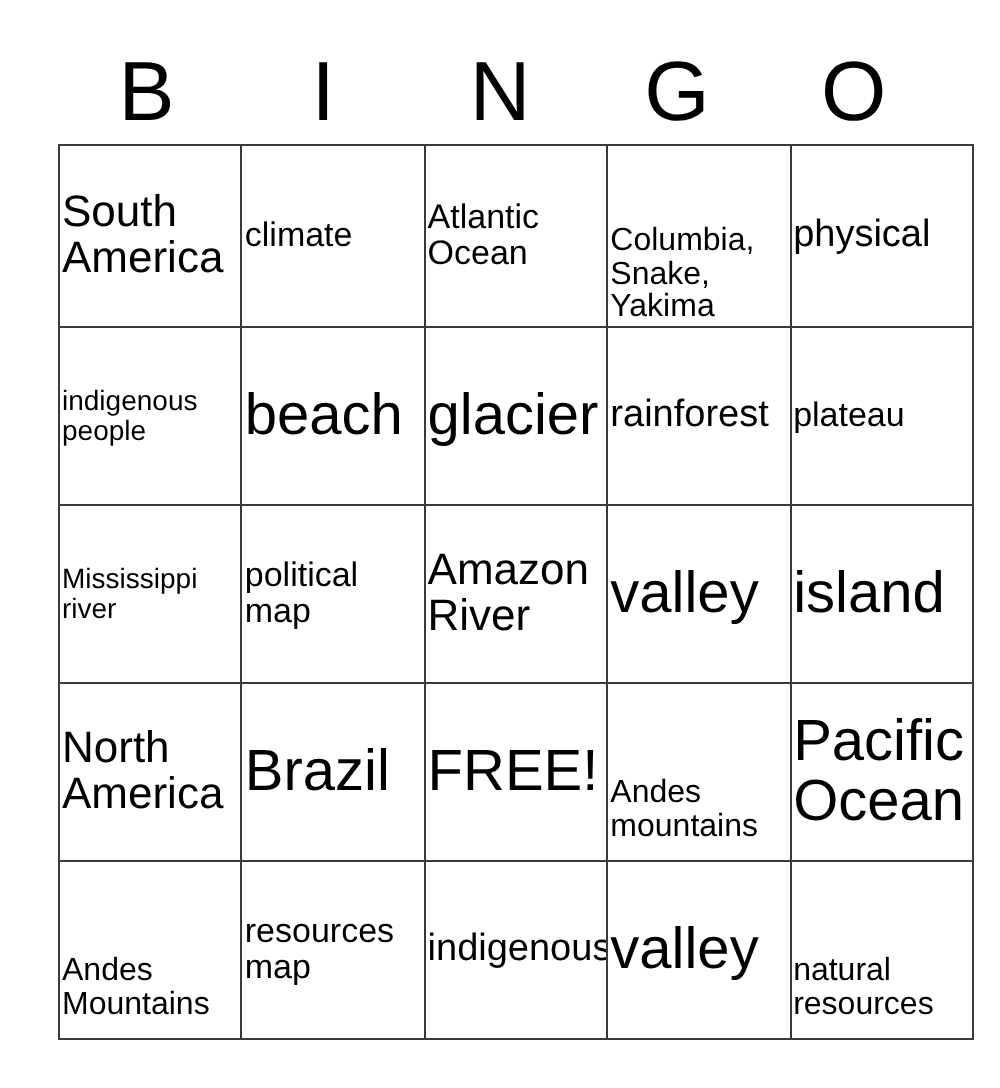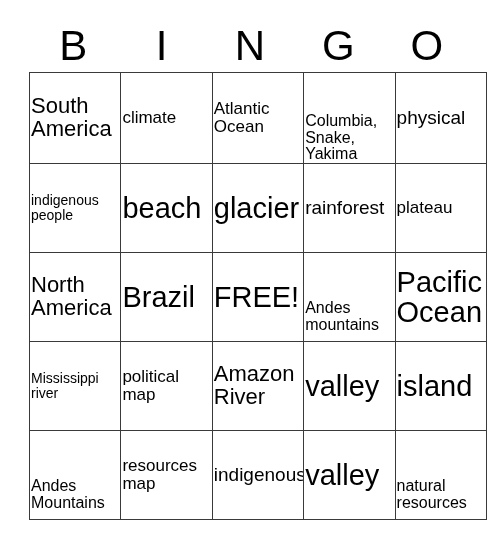--- a/index.html
+++ b/index.html
@@ -115,56 +115,56 @@
           </td>
           <td>
             <span class="cell-text fs-m">rainforest</span>
           </td>
           <td>
             <span class="cell-text fs-xl">plateau</span>
           </td>
         </tr>
         <tr>
           <td>
+            <span class="cell-text fs-xs">Mississippi
+river</span>
+          </td>
+          <td>
+            <span class="cell-text fs-xl">political
+map</span>
+          </td>
+          <td>
+            <span class="cell-text fs-l">Amazon
+River</span>
+          </td>
+          <td>
+            <span class="cell-text fs-xxl">valley</span>
+          </td>
+          <td>
+            <span class="cell-text fs-xxl">island</span>
+          </td>
+        </tr>
+        <tr>
+          <td>
             <span class="cell-text fs-l">North
 America</span>
           </td>
           <td>
             <span class="cell-text fs-xxl">Brazil</span>
           </td>
           <td>
             <span class="cell-text fs-xxl">FREE!</span>
           </td>
           <td>
             <span class="cell-text fs-s">Andes
 mountains</span>
           </td>
           <td>
             <span class="cell-text fs-xxl">Pacific
 Ocean</span>
-          </td>
-        </tr>
-        <tr>
-          <td>
-            <span class="cell-text fs-xs">Mississippi
-river</span>
-          </td>
-          <td>
-            <span class="cell-text fs-xl">political
-map</span>
-          </td>
-          <td>
-            <span class="cell-text fs-l">Amazon
-River</span>
-          </td>
-          <td>
-            <span class="cell-text fs-xxl">valley</span>
-          </td>
-          <td>
-            <span class="cell-text fs-xxl">island</span>
           </td>
         </tr>
         <tr>
           <td>
             <span class="cell-text fs-s">Andes
 Mountains</span>
           </td>
           <td>
             <span class="cell-text fs-xl">resources
 map</span>

